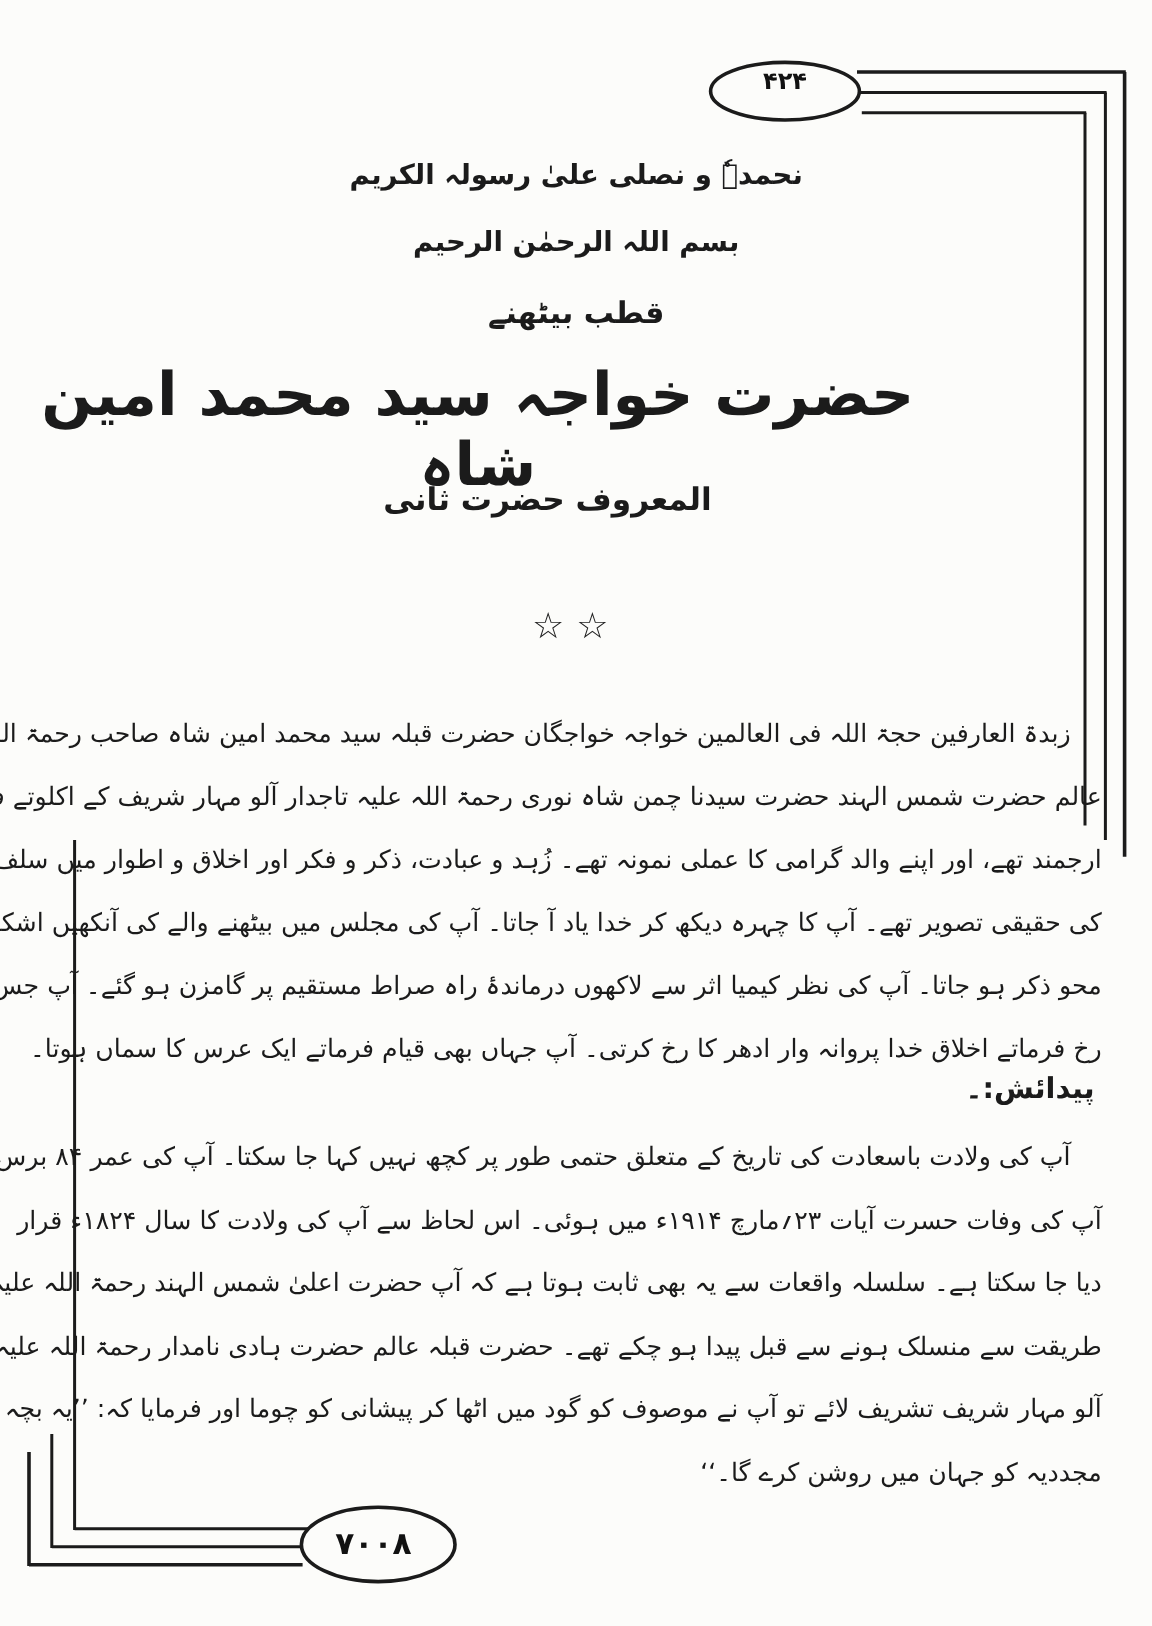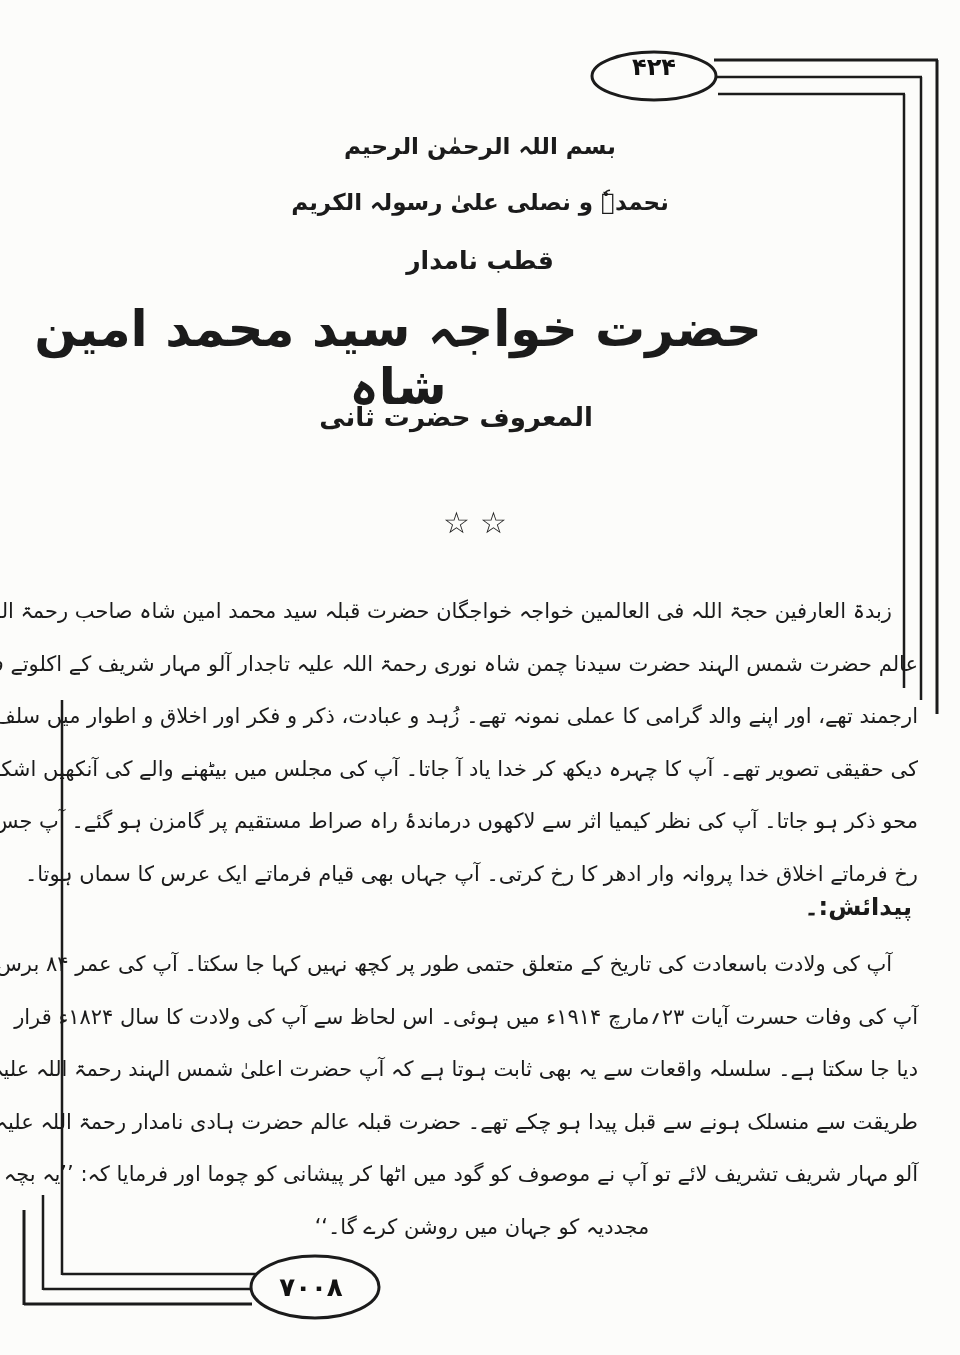--- a/index.html
+++ b/index.html
@@ -14,21 +14,21 @@
     direction:rtl;
   }
   .frame{position:absolute;top:0;left:0;width:960px;height:1355px;pointer-events:none;}
   .oval-num{
     position:absolute;
     display:flex;align-items:center;justify-content:center;
     font-weight:bold;color:#111;
     font-family:"DejaVu Sans",sans-serif;
     letter-spacing:2px;
   }
-  .oval-num.top{left:592px;top:52px;width:124px;height:30px;font-size:24px;}
+  .oval-num.top{left:592px;top:52px;width:124px;height:30px;font-size:20px;}
   .oval-num.bottom{left:247px;top:1256px;width:128px;height:62px;font-size:26px;}
   .header-block{position:absolute;top:118px;left:0;width:960px;text-align:center;}
   .bismillah{font-size:23px;font-weight:bold;line-height:56px;}
   .kicker{position:absolute;top:246px;left:0;width:960px;text-align:center;font-size:25px;font-weight:bold;}
   .main-title{
     position:absolute;top:300px;left:0;width:796px;
     text-align:center;font-size:50px;font-weight:bold;
     letter-spacing:1px;
   }
   .sub-title{position:absolute;top:402px;left:0;width:912px;text-align:center;font-size:26px;font-weight:bold;}
@@ -42,21 +42,21 @@
     white-space:nowrap;
     padding-left:4px;
   }
   .para1{top:585px;}
   .para2{top:938px;}
   .indent{padding-right:26px;}
   .section-heading{
     position:absolute;right:48px;top:893px;
     font-size:24px;font-weight:bold;
   }
-  .last-line{text-align:center;direction:rtl;}
+  .last-line{text-align:right;direction:rtl;}
 </style>
 </head>
 <body>
 
 <div class="page">
 
   <svg class="frame" viewBox="0 0 960 1355" xmlns="http://www.w3.org/2000/svg">
 
     <line x1="714" y1="60" x2="938" y2="60" stroke="#1b1b1b" stroke-width="3"></line>
     <line x1="716" y1="77" x2="922" y2="77" stroke="#1b1b1b" stroke-width="2.5"></line>
@@ -80,25 +80,25 @@
   </svg>
 
   <div class="oval-num top">
     <span>۴۲۴</span>
   </div>
   <div class="oval-num bottom">
     <span>۷۰۰۸</span>
   </div>
 
   <div class="header-block">
+    <div class="bismillah">نحمدہٗ و نصلی علیٰ رسولہ الکریم</div>
     <div class="bismillah">بسم اللہ الرحمٰن الرحیم</div>
-    <div class="bismillah">نحمدہٗ و نصلی علیٰ رسولہ الکریم</div>
   </div>
 
-  <div class="kicker">قطب نامدار</div>
+  <div class="kicker">قطب بیٹھنے</div>
   <div class="main-title">حضرت خواجہ سید محمد امین شاہ</div>
   <div class="sub-title">المعروف حضرت ثانی</div>
 
   <div class="ornament">☆☆</div>
 
   <div class="body-text para1">
     <div class="b-line indent">زبدۃ العارفین حجۃ اللہ فی العالمین خواجہ خواجگان حضرت قبلہ سید محمد امین شاہ صاحب رحمۃ اللہ علیہ، قبلۂ</div>
     <div class="b-line">عالم حضرت شمس الہند حضرت سیدنا چمن شاہ نوری رحمۃ اللہ علیہ تاجدار آلو مہار شریف کے اکلوتے فرزند</div>
     <div class="b-line">ارجمند تھے، اور اپنے والد گرامی کا عملی نمونہ تھے۔ زُہد و عبادت، ذکر و فکر اور اخلاق و اطوار میں سلف صالحین</div>
     <div class="b-line">کی حقیقی تصویر تھے۔ آپ کا چہرہ دیکھ کر خدا یاد آ جاتا۔ آپ کی مجلس میں بیٹھنے والے کی آنکھیں اشکبار اور دل</div>

